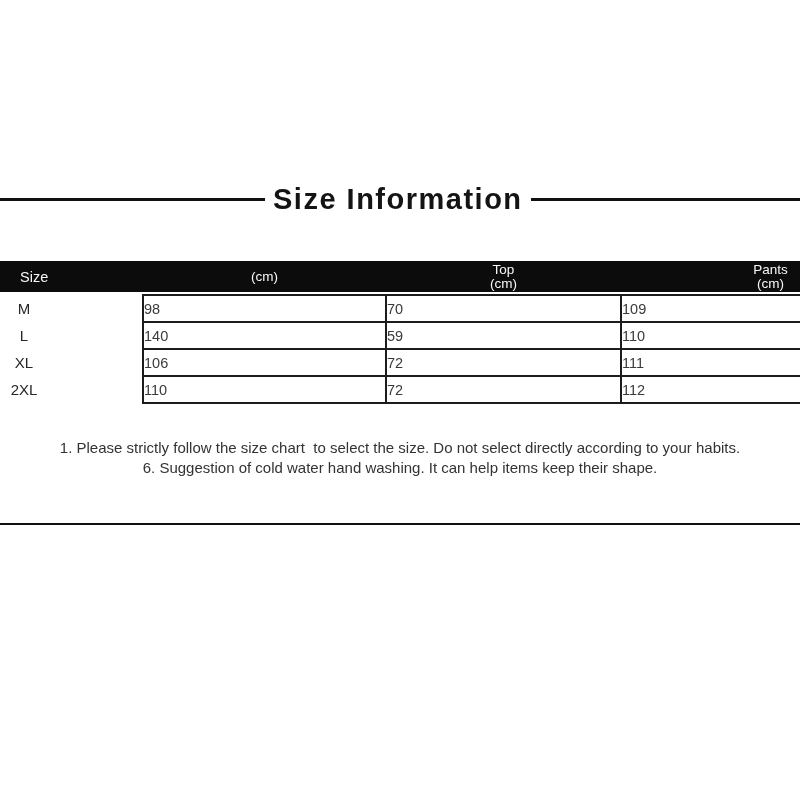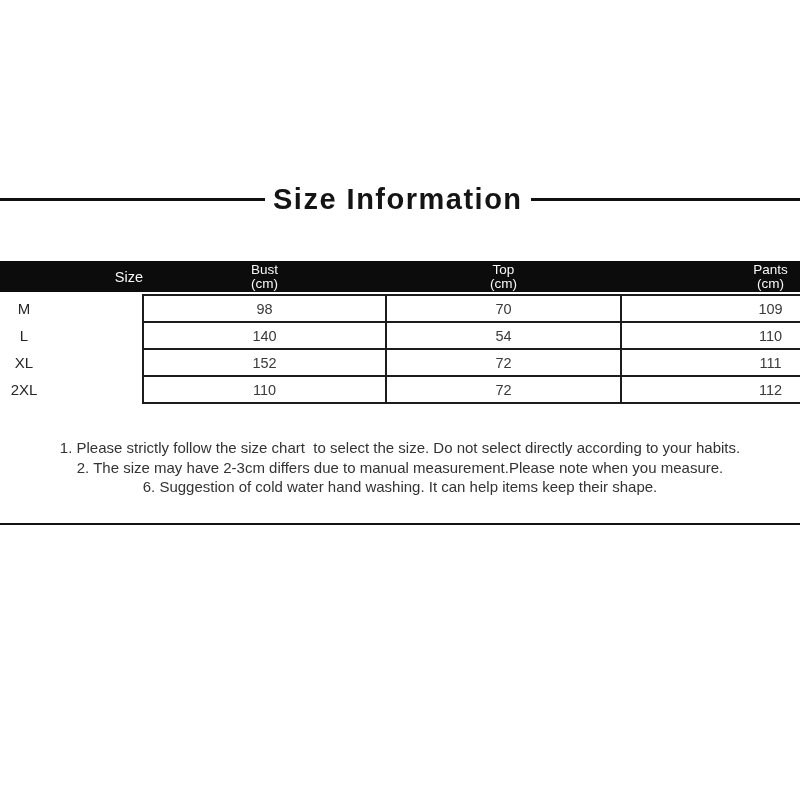--- a/index.html
+++ b/index.html
@@ -35,32 +35,32 @@
   .table-wrap{
     position:absolute;top:261px;left:0;width:800px;overflow:hidden;
   }
   .size-table-inner{width:920px;}
   .thead{
     display:flex;width:920px;height:31px;
     background:var(--header-bg);color:var(--header-text);
     align-items:center;
   }
   .th{font-size:13.5px;line-height:14px;text-align:center;}
-  .th.size{width:143px;text-align:right;padding-left:4px;font-size:14.5px;}
+  .th.size{width:143px;text-align:left;padding-left:20px;font-size:14.5px;}
   .th.bust{width:243px;}
   .th.top{width:235px;text-align:center;}
   .th.pants{width:299px;}
   .data-table{
     width:920px;border-collapse:collapse;margin-top:2px;
     table-layout:fixed;
   }
   .data-table td{
     height:27px;padding:0;
     border:2px solid var(--border);
-    text-align:center;vertical-align:middle;
+    text-align:left;vertical-align:middle;
     font-size:14.5px;color:#3a3a3a;
   }
   .data-table td.size-cell{
     border:none;text-align:left;
     font-size:15px;color:#262626;
   }
   .data-table td.size-cell span{
     display:inline-block;width:48px;text-align:center;
   }
   
@@ -87,21 +87,20 @@
     <h1 class="page-title">Size Information</h1>
     <span class="rule right"></span>
   </div>
 
   <div class="table-wrap">
     <div class="size-table-inner">
 
       <div class="thead">
         <div class="th size">Size</div>
         <div class="th bust">
-          <div>Bust</div>
           <div>(cm)</div>
         </div>
         <div class="th top">
           <div>Top</div>
           <div>(cm)</div>
         </div>
         <div class="th pants">
           <div>Pants</div>
           <div>(cm)</div>
         </div>
@@ -117,42 +116,41 @@
         <tbody>
           <tr>
             <td class="size-cell"><span>M</span></td>
             <td>98</td>
             <td>70</td>
             <td>109</td>
           </tr>
           <tr>
             <td class="size-cell"><span>L</span></td>
             <td>140</td>
-            <td>54</td>
+            <td>59</td>
             <td>110</td>
           </tr>
           <tr>
             <td class="size-cell"><span>XL</span></td>
-            <td>152</td>
+            <td>106</td>
             <td>72</td>
             <td>111</td>
           </tr>
           <tr>
             <td class="size-cell"><span>2XL</span></td>
             <td>110</td>
             <td>72</td>
             <td>112</td>
           </tr>
         </tbody>
       </table>
 
     </div>
   </div>
 
   <div class="notes">
     <div class="note-line">1. Please strictly follow the size chart  to select the size. Do not select directly according to your habits.</div>
-    <div class="note-line">2. The size may have 2-3cm differs due to manual measurement.Please note when you measure.</div>
     <div class="note-line">6. Suggestion of cold water hand washing. It can help items keep their shape.</div>
   </div>
 
   <div class="divider"></div>
 
 </div>
 
 </body></html>

